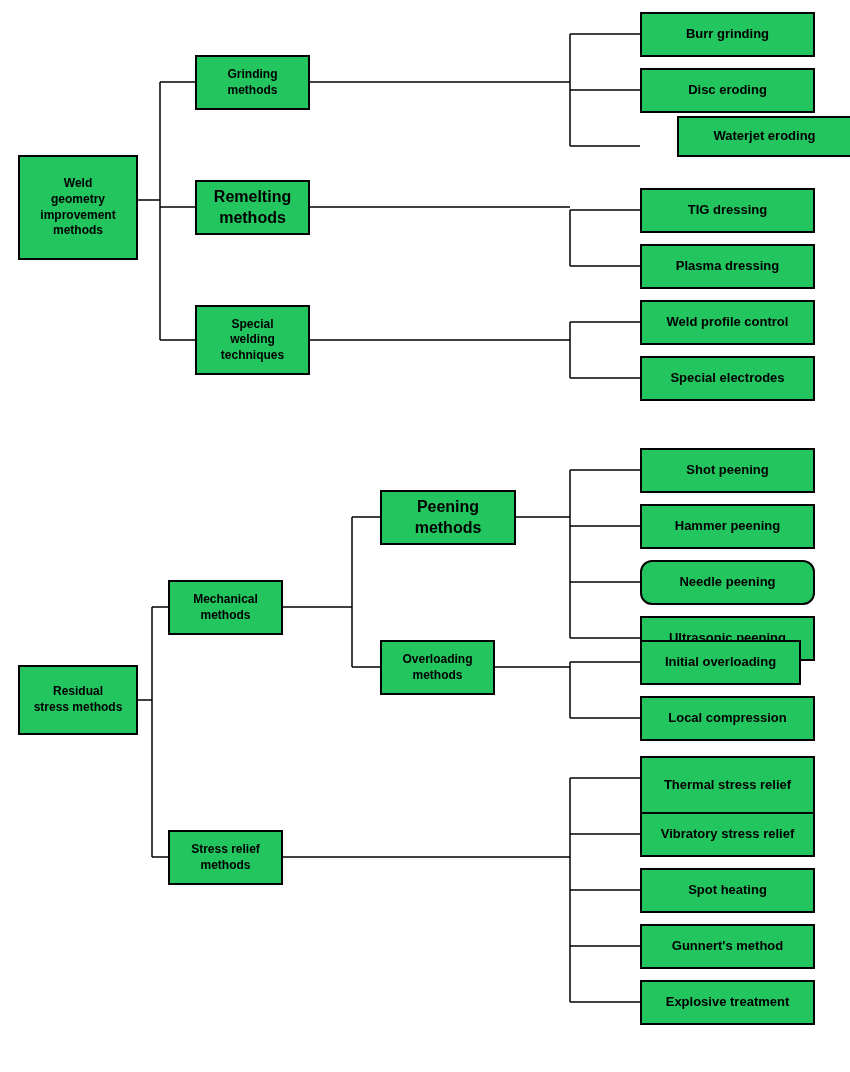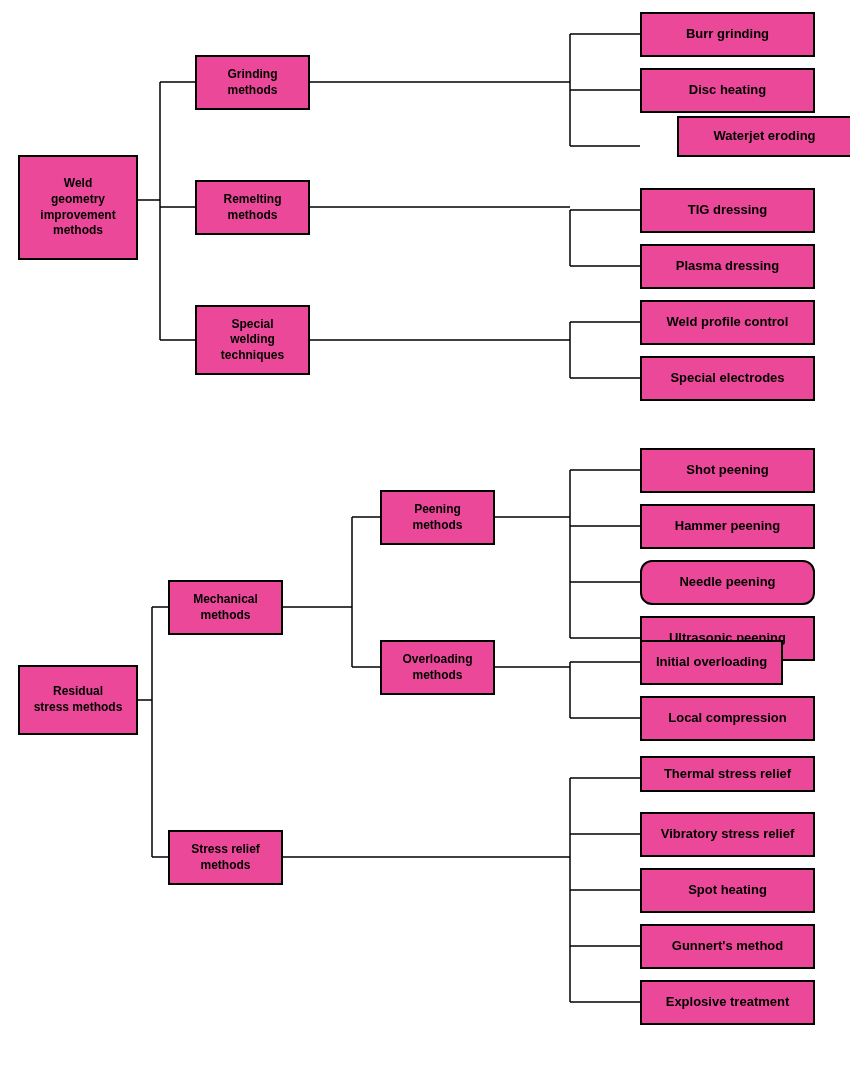--- a/index.html
+++ b/index.html
@@ -13,21 +13,21 @@
     }
     .diagram {
       position: relative;
       width: 850px;
       height: 1072px;
       overflow: hidden;
     }
     .box {
       position: absolute;
       border: 2px solid #000;
-      background: #ec4899;
+      background: #22c55e;
       display: flex;
       align-items: center;
       justify-content: center;
       text-align: center;
       font-weight: bold;
       line-height: 1.3;
       padding: 4px 6px;
     }
     svg.lines {
       position: absolute;
@@ -110,33 +110,33 @@
   </svg>
 
   <div class="box" style="left:18px; top:155px; width:120px; height:105px; font-size:12px;">
     Weld<br>geometry<br>improvement<br>methods
   </div>
 
   <div class="box" style="left:195px; top:55px; width:115px; height:55px; font-size:12px;">
     Grinding<br>methods
   </div>
 
-  <div class="box" style="left:195px; top:180px; width:115px; height:55px; font-size:12px;">
+  <div class="box" style="left:195px; top:180px; width:115px; height:55px; font-size:16px;">
     Remelting<br>methods
   </div>
 
   <div class="box" style="left:195px; top:305px; width:115px; height:70px; font-size:12px;">
     Special<br>welding<br>techniques
   </div>
 
   <div class="box" style="left:640px; top:12px; width:175px; height:45px;">
     Burr grinding
   </div>
   <div class="box" style="left:640px; top:68px; width:175px; height:45px;">
-    Disc heating
+    Disc eroding
   </div>
   <div class="box" style="left:640px; top:116px; width:175px; height:41px;margin-left:37px;">
     Waterjet eroding
   </div>
   <div class="box" style="left:640px; top:188px; width:175px; height:45px;">
     TIG dressing
   </div>
   <div class="box" style="left:640px; top:244px; width:175px; height:45px;">
     Plasma dressing
   </div>
@@ -152,49 +152,49 @@
   </div>
 
   <div class="box" style="left:168px; top:580px; width:115px; height:55px; font-size:12px;">
     Mechanical<br>methods
   </div>
 
   <div class="box" style="left:168px; top:830px; width:115px; height:55px; font-size:12px;">
     Stress relief<br>methods
   </div>
 
-  <div class="box" style="left:380px; top:490px; width:115px; height:55px; font-size:12px;">
+  <div class="box" style="left:380px; top:490px; width:136px; height:55px; font-size:16px;">
     Peening<br>methods
   </div>
 
   <div class="box" style="left:380px; top:640px; width:115px; height:55px; font-size:12px;">
     Overloading<br>methods
   </div>
 
   <div class="box" style="left:640px; top:448px; width:175px; height:45px;">
     Shot peening
   </div>
   <div class="box" style="left:640px; top:504px; width:175px; height:45px;">
     Hammer peening
   </div>
   <div class="box" style="left:640px; top:560px; width:175px; height:45px;border-radius:12px;">
     Needle peening
   </div>
   <div class="box" style="left:640px; top:616px; width:175px; height:45px;">
     Ultrasonic peening
   </div>
 
-  <div class="box" style="left:640px; top:640px; width:143px; height:45px;">
+  <div class="box" style="left:640px; top:640px; width:161px; height:45px;">
     Initial overloading
   </div>
   <div class="box" style="left:640px; top:696px; width:175px; height:45px;">
     Local compression
   </div>
 
-  <div class="box" style="left:640px; top:756px; width:175px; height:36px;">
+  <div class="box" style="left:640px; top:756px; width:175px; height:58px;">
     Thermal stress relief
   </div>
   <div class="box" style="left:640px; top:812px; width:175px; height:45px;">
     Vibratory stress relief
   </div>
   <div class="box" style="left:640px; top:868px; width:175px; height:45px;">
     Spot heating
   </div>
   <div class="box" style="left:640px; top:924px; width:175px; height:45px;">
     Gunnert's method

